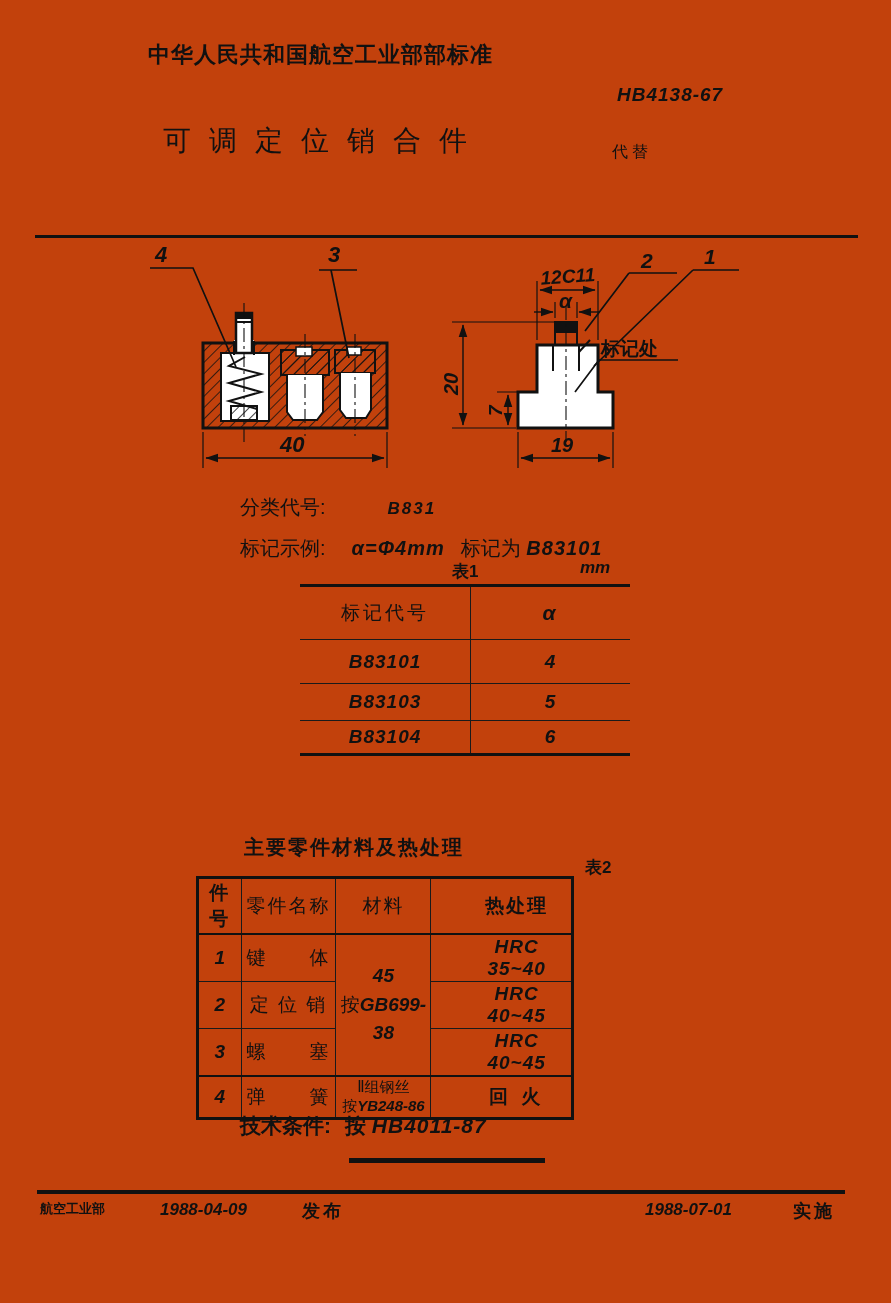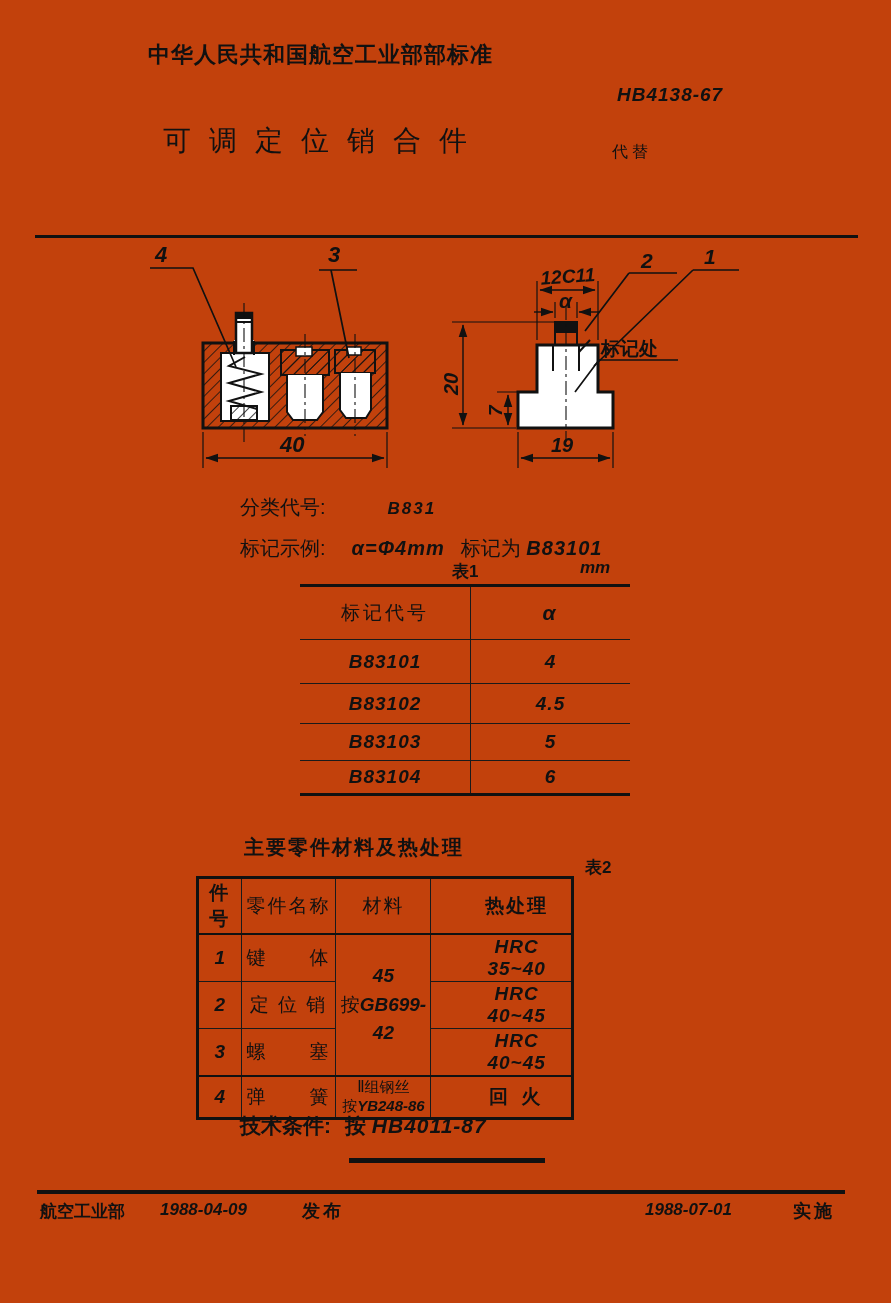--- a/index.html
+++ b/index.html
@@ -49,21 +49,21 @@
   .table2 .hrow .c-no,.table2 .hrow .c-heat{font-style:normal;font-weight:bold;}
   .table2 .matcell{font-style:italic;font-weight:bold;line-height:1.5;}
   .table2 .matcell .cn, .table2 .smallmat .cn{font-style:normal;font-weight:normal;}
   .table2 .smallmat{font-size:15px;line-height:1.25;font-style:italic;font-weight:bold;}
   .table2 .lastrow td{border-top:2.6px solid #111;}
   .tech{left:240px;top:1112px;font-size:21px;font-weight:bold;white-space:nowrap;}
   .tech .val{margin-left:14px;}
   .tech .num{font-style:italic;letter-spacing:1px;}
   .techbar{left:349px;top:1158px;width:196px;height:5px;}
   .footrule{left:37px;top:1190px;width:808px;height:4px;}
-  .f-issuer{left:40px;top:1200px;font-size:17px;font-weight:bold;}
+  .f-issuer{left:40px;top:1200px;font-size:13px;font-weight:bold;}
   .f-idate{left:160px;top:1200px;font-size:17px;font-weight:bold;font-style:italic;}
   .f-ilabel{left:302px;top:1199px;font-size:18px;font-weight:bold;letter-spacing:3px;}
   .f-mdate{left:645px;top:1200px;font-size:17px;font-weight:bold;font-style:italic;}
   .f-mlabel{left:793px;top:1199px;font-size:18px;font-weight:bold;letter-spacing:3px;}
 </style>
 </head>
 <body>
 
 <div class="page">
 
@@ -193,24 +193,20 @@
   <table class="abs table1">
     <tbody>
       <tr class="hrow">
         <td>标记代号</td>
         <td>α</td>
       </tr>
       <tr class="drow" style="height:44px;">
         <td>B83101</td>
         <td>4</td>
       </tr>
-      <tr class="drow" style="height:40px;">
-        <td>B83102</td>
-        <td>4.5</td>
-      </tr>
       <tr class="drow" style="height:37px;">
         <td>B83103</td>
         <td>5</td>
       </tr>
       <tr class="drow" style="height:34px;">
         <td>B83104</td>
         <td>6</td>
       </tr>
     </tbody>
   </table>
@@ -224,21 +220,21 @@
         <td class="c-no">件号</td>
         <td class="c-name">零件名称</td>
         <td class="c-mat">材料</td>
         <td class="c-heat">热处理</td>
       </tr>
       <tr style="height:42px;">
         <td class="c-no">1</td>
         <td class="c-name">键　　体</td>
         <td class="c-mat matcell" rowspan="3">
           <div>45</div>
-          <div><span class="cn">按</span><span>GB699-42</span></div>
+          <div><span class="cn">按</span><span>GB699-38</span></div>
         </td>
         <td class="c-heat">HRC 35~40</td>
       </tr>
       <tr style="height:44px;">
         <td class="c-no">2</td>
         <td class="c-name">定 位 销</td>
         <td class="c-heat">HRC 40~45</td>
       </tr>
       <tr style="height:40px;">
         <td class="c-no">3</td>

